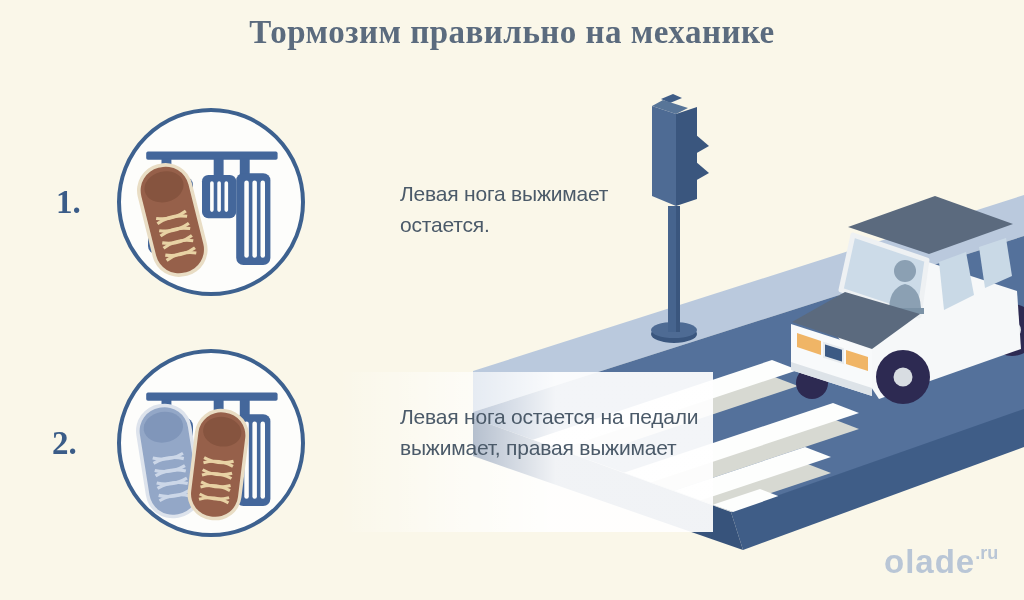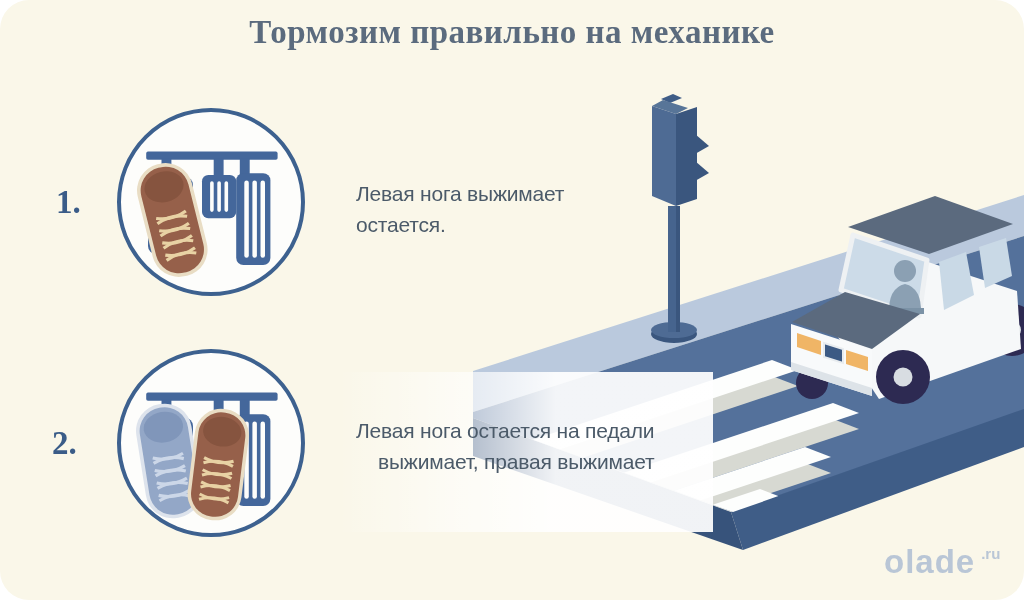--- a/index.html
+++ b/index.html
@@ -1,37 +1,37 @@
 <!DOCTYPE html>
 <html><head>
 <meta charset="utf-8">
 <style>
   html,body{margin:0;padding:0;}
   .canvas{position:relative;width:1024px;height:600px;background:#faf7e9;overflow:hidden;
-          font-family:"Liberation Sans",sans-serif;border-radius:29px;}
+          font-family:"Liberation Sans",sans-serif;}
   .scene{position:absolute;left:0;top:0;width:1024px;height:600px;}
   .backdrop{position:absolute;left:338px;top:372px;width:375px;height:160px;
             background:linear-gradient(90deg,rgba(255,255,255,0) 0%,rgba(255,255,255,.55) 30%,
                        rgba(255,255,255,.93) 58%,rgba(255,255,255,.93) 100%);}
   .title{position:absolute;left:0;top:14px;width:1024px;text-align:center;margin:0;
          font-family:"Liberation Serif",serif;font-weight:bold;font-size:33px;
          letter-spacing:.5px;color:#5b6b7e;}
   .stepnum{position:absolute;font-family:"Liberation Serif",serif;font-weight:bold;
            font-size:33px;color:#3a5c88;}
   .num1{left:56px;top:184px;} .num2{left:52px;top:425px;}
   .circle{position:absolute;width:188px;height:188px;border-radius:50%;
           background:#fdfdfb;border:4px solid #3d618f;box-sizing:border-box;}
   .c1{left:117px;top:108px;} .c2{left:117px;top:349px;}
   .circle svg{position:absolute;left:0;top:0;width:180px;height:180px;}
   .steptext{position:absolute;font-size:21px;line-height:31px;color:#4b5a69;letter-spacing:-.2px;}
-  .t1{left:356px;top:178px;} .t2{left:356px;top:415px;text-align:right;}
-  .steptext div{white-space:nowrap;}
+  .t1{left:356px;top:178px;} .t2{left:356px;top:401px;}
+  .steptext div{white-space:nowrap;margin-left:44px;}
   .logo{position:absolute;left:884px;top:543px;color:#b9c6d6;font-weight:bold;
         font-size:33px;letter-spacing:1px;}
-  .logo sup{font-size:15px;letter-spacing:0;vertical-align:14px;margin-left:6px;}
+  .logo sup{font-size:18px;letter-spacing:0;vertical-align:14px;}
 </style>
 </head>
 <body>
 
 <div class="canvas">
 
   <svg class="scene" viewBox="0 0 1024 600">
     <defs>
       <clipPath id="roadClip">
         <polygon points="473,412 1024,236 1024,410 733,512 473,418"></polygon>

